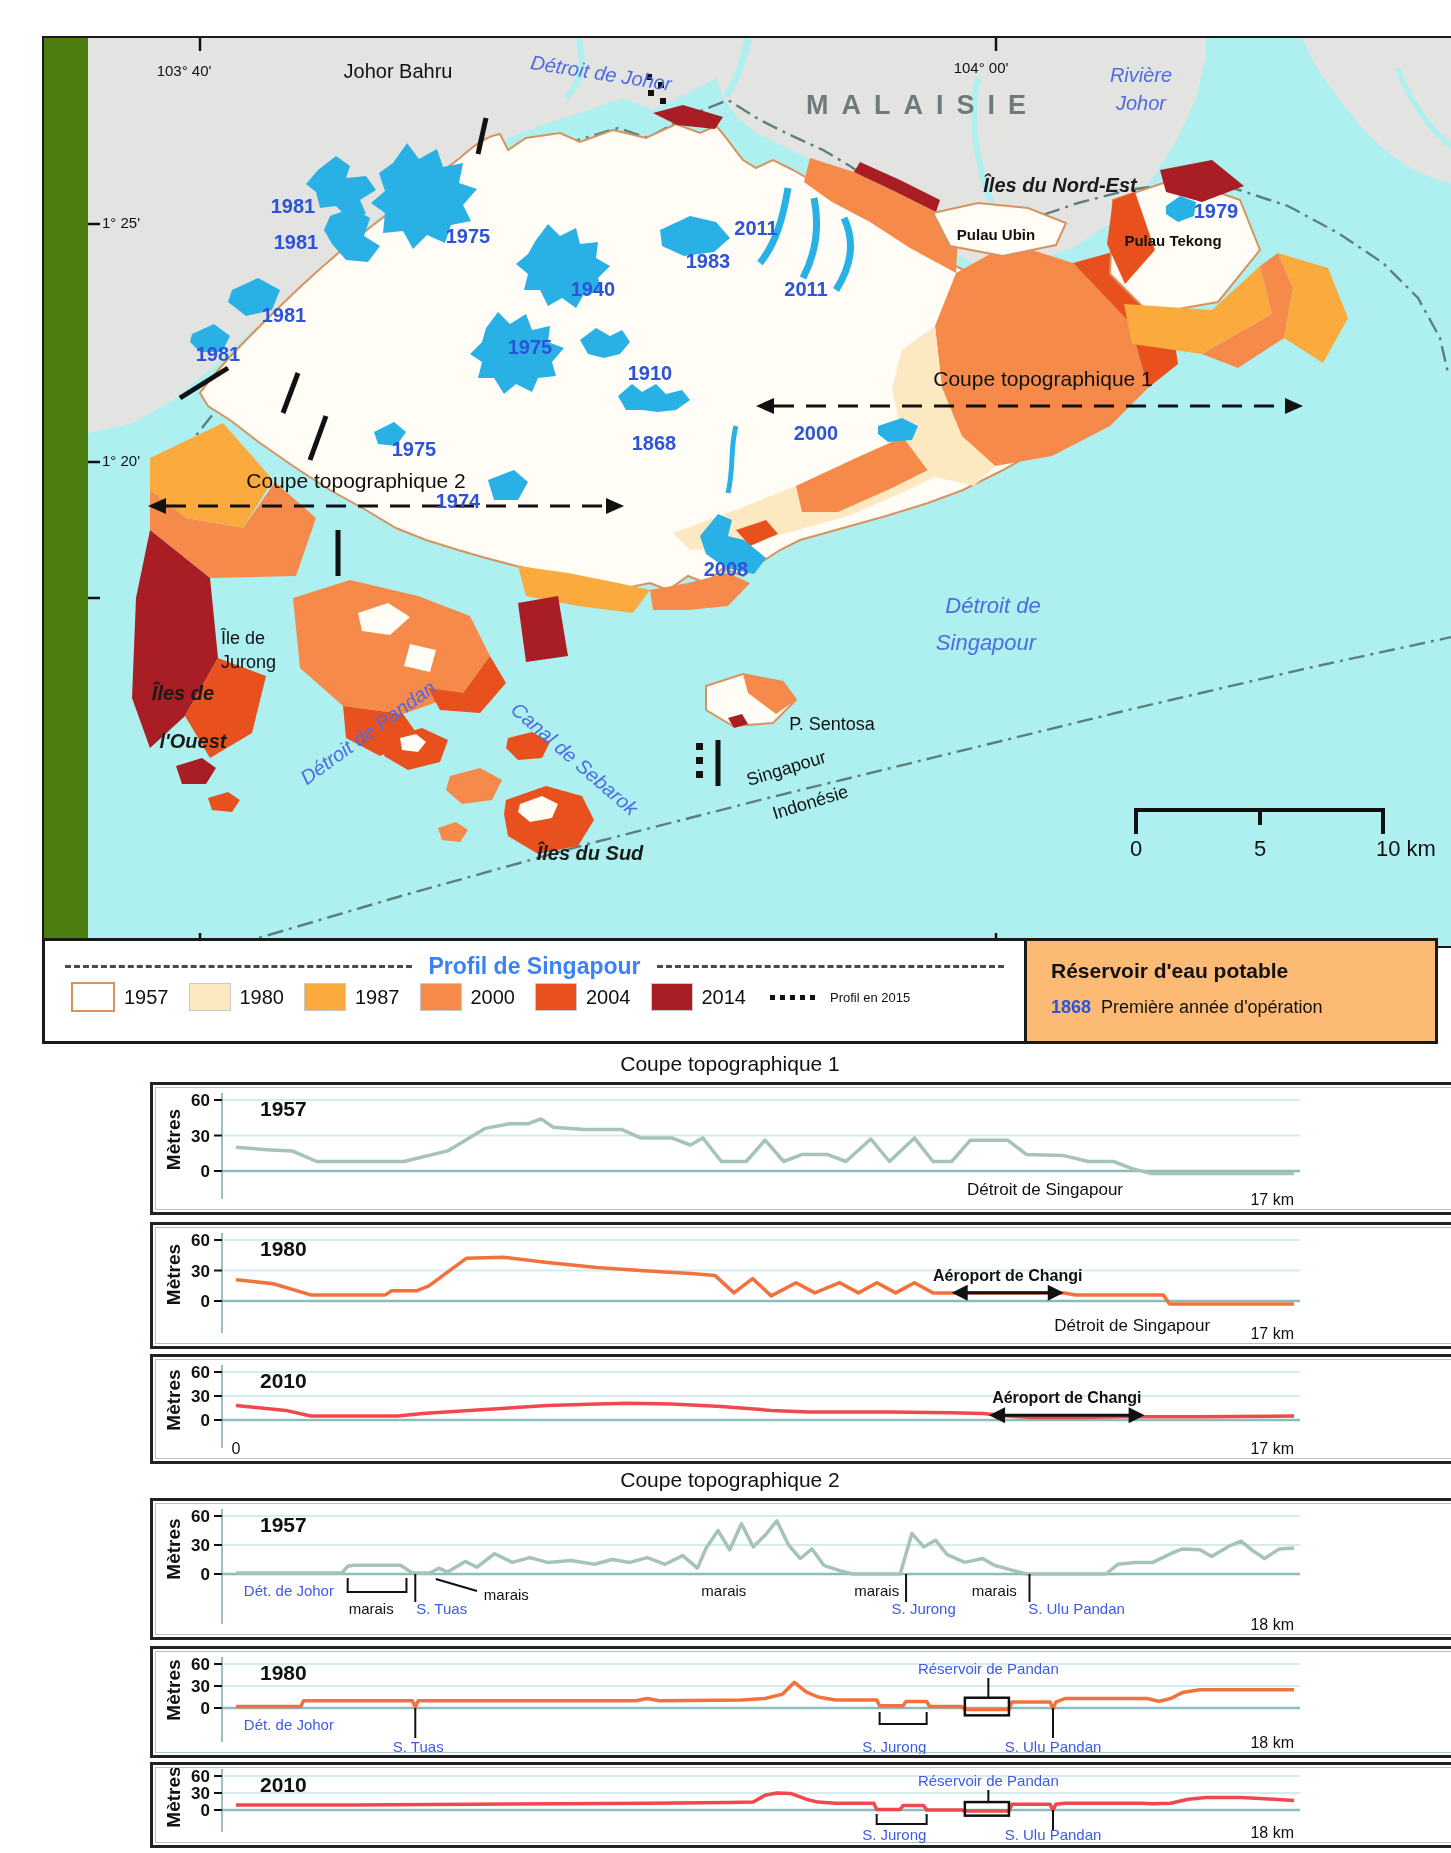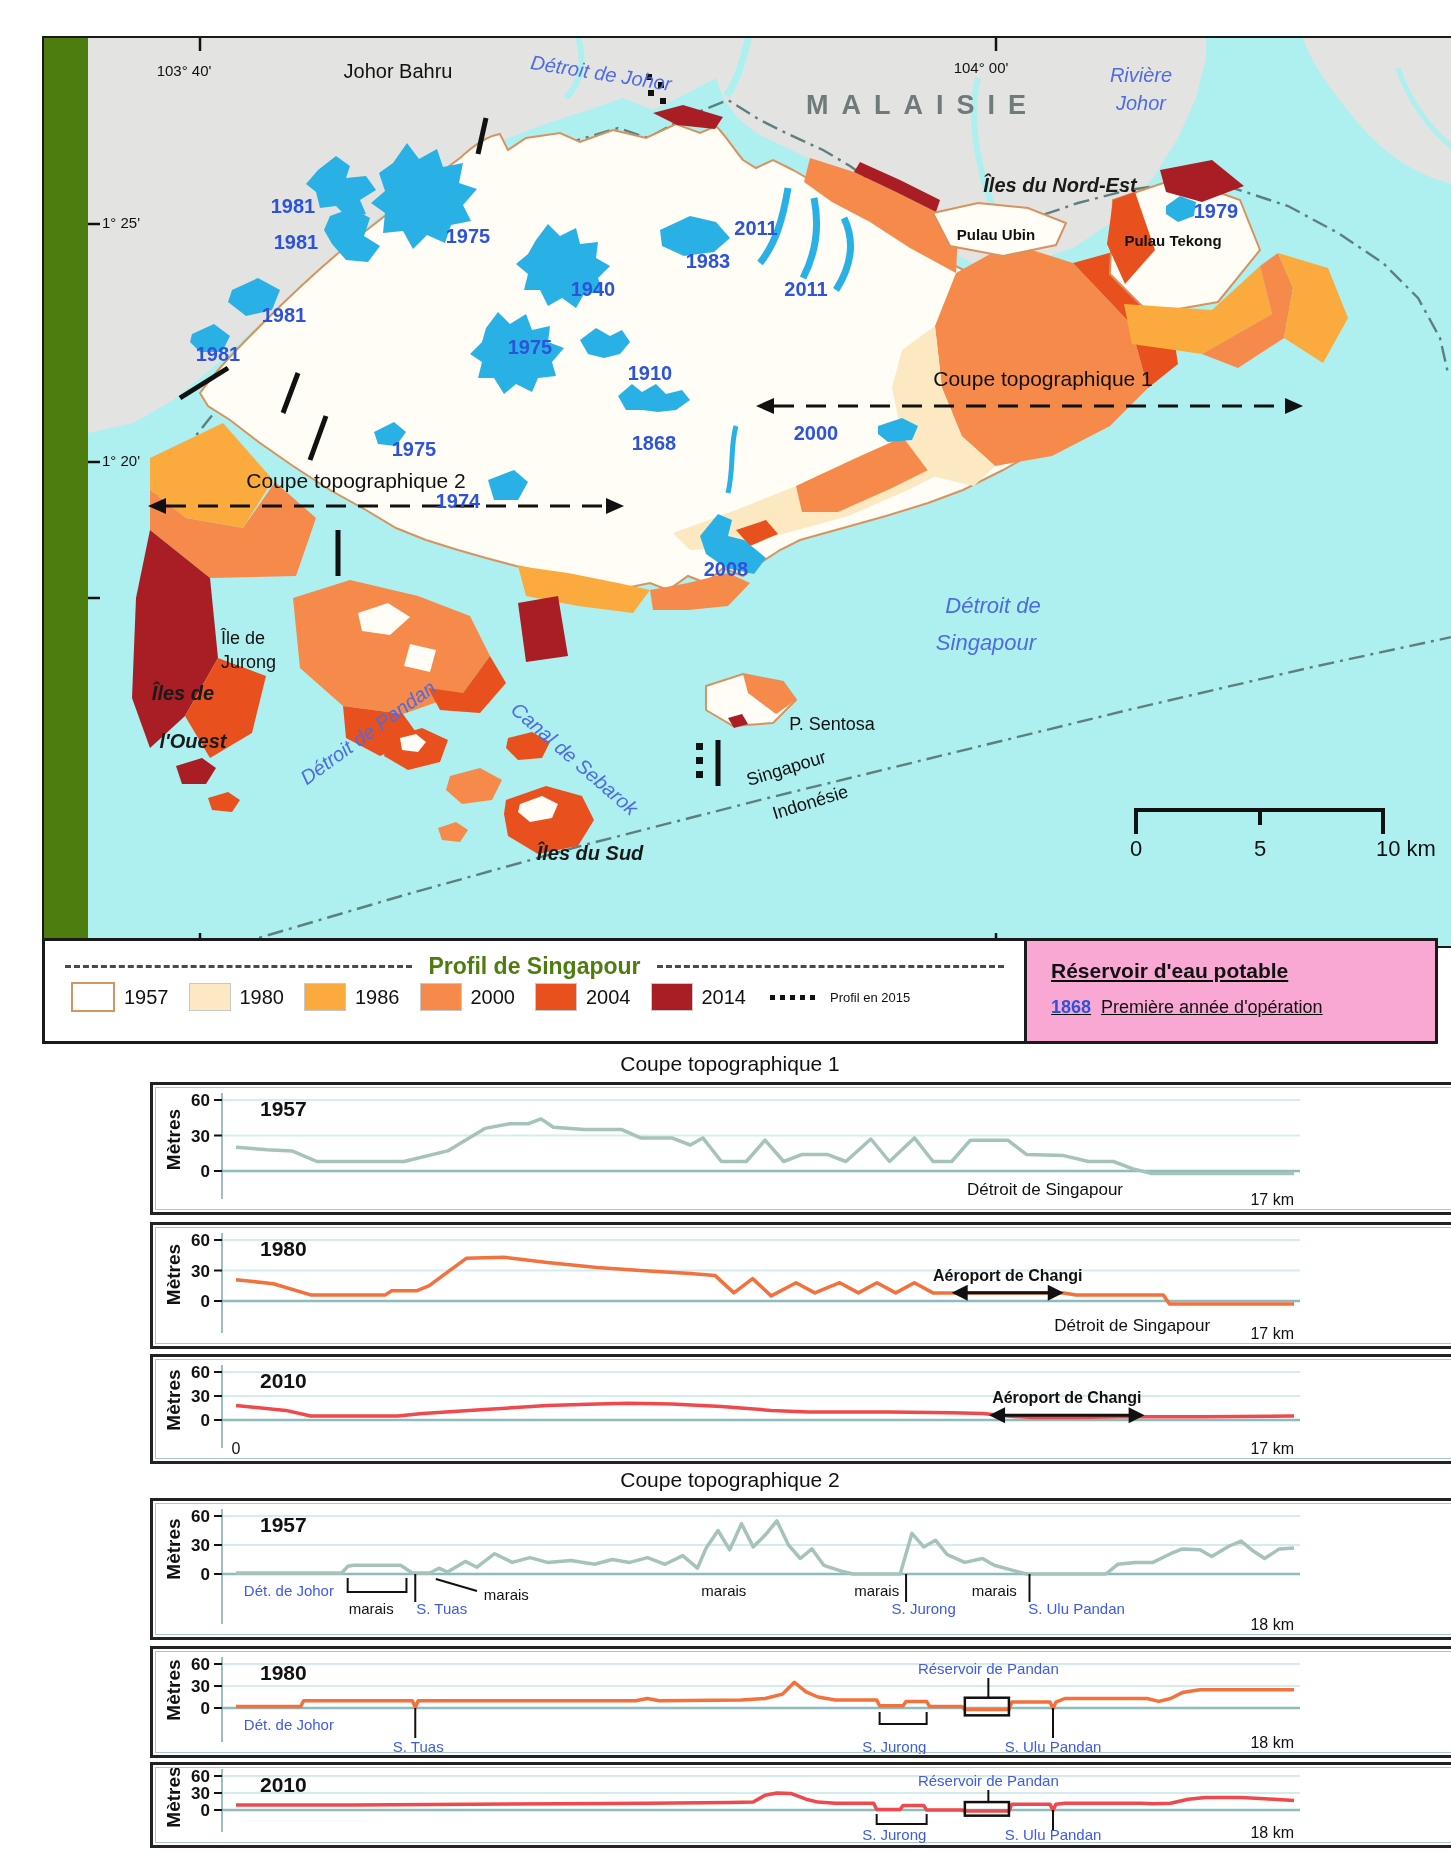--- a/index.html
+++ b/index.html
@@ -16,24 +16,24 @@
   .m-water-lg{font-size:22px;font-style:italic;fill:#4e6be2;}
   .m-year{font-size:20px;font-weight:bold;fill:#2c53d8;}
   .m-island{font-size:15px;font-weight:bold;fill:#111;}
   .m-italic{font-size:20px;font-weight:bold;font-style:italic;fill:#1a1a1a;}
   .m-cut{font-size:21px;fill:#111;}
   .m-scale{font-size:22px;fill:#111;}
 
   
   .legend-panel{position:absolute;left:42px;top:938px;width:1396px;height:106px;display:flex;}
   .legend-left{flex:0 0 985px;border:3.5px solid #1a1a1a;background:#fff;box-sizing:border-box;}
-  .legend-right{flex:1;border:3.5px solid #1a1a1a;border-left:none;background:#f9a8d4;box-sizing:border-box;padding:10px 0 2px 24px;text-decoration:underline;}
+  .legend-right{flex:1;border:3.5px solid #1a1a1a;border-left:none;background:#fdba74;box-sizing:border-box;padding:10px 0 2px 24px;}
   .profil-row{display:flex;align-items:center;gap:16px;margin:12px 20px 2px 20px;}
   .dash-line{flex:1;height:0;border-top:3.5px dashed #4a4a4a;}
-  .profil-title{font-size:23px;font-weight:bold;color:#4d7c0f;white-space:nowrap;}
+  .profil-title{font-size:23px;font-weight:bold;color:#3b82f6;white-space:nowrap;}
   .annee-title{font-size:18px;font-weight:bold;margin:0 0 7px 24px;color:#111;}
   .swatch-row{display:flex;align-items:center;margin-left:26px;}
   .sw{width:40px;height:26px;border:1px solid #aaa;margin-right:9px;}
   .sw-year{font-size:20px;color:#111;margin-right:20px;}
   .dots{width:50px;height:5px;background:repeating-linear-gradient(90deg,#111 0 5px,transparent 5px 10px);margin:0 10px 0 4px;}
   .p2015{font-size:13px;color:#111;}
   .res-title{font-size:21px;font-weight:bold;color:#111;margin:8px 0 14px 0;}
   .res-row{font-size:18px;color:#111;}
   .res-year{color:#2c53d8;font-weight:bold;margin-right:10px;}
 
@@ -252,21 +252,21 @@
       <div class="profil-title">Profil de Singapour</div>
       <div class="dash-line"></div>
     </div>
     <div class="swatch-row" id="swatch-row">
 
       <div class="sw" style="background: rgb(255, 255, 255); border: 2px solid rgb(215, 147, 95);"></div>
         <span class="sw-year">1957</span>
         <div class="sw" style="background: rgb(252, 233, 194); border: 1px solid rgb(200, 200, 200);"></div>
         <span class="sw-year">1980</span>
         <div class="sw" style="background: rgb(251, 171, 61); border: 1px solid rgb(200, 200, 200);"></div>
-        <span class="sw-year">1986</span>
+        <span class="sw-year">1987</span>
         <div class="sw" style="background: rgb(245, 138, 74); border: 1px solid rgb(200, 200, 200);"></div>
         <span class="sw-year">2000</span>
         <div class="sw" style="background: rgb(232, 81, 29); border: 1px solid rgb(200, 200, 200);"></div>
         <span class="sw-year">2004</span>
         <div class="sw" style="background: rgb(168, 30, 36); border: 1px solid rgb(200, 200, 200);"></div>
         <span class="sw-year">2014</span>
         <div class="dots"></div>
       <span class="p2015">Profil en 2015</span>
     </div>
   </div>

